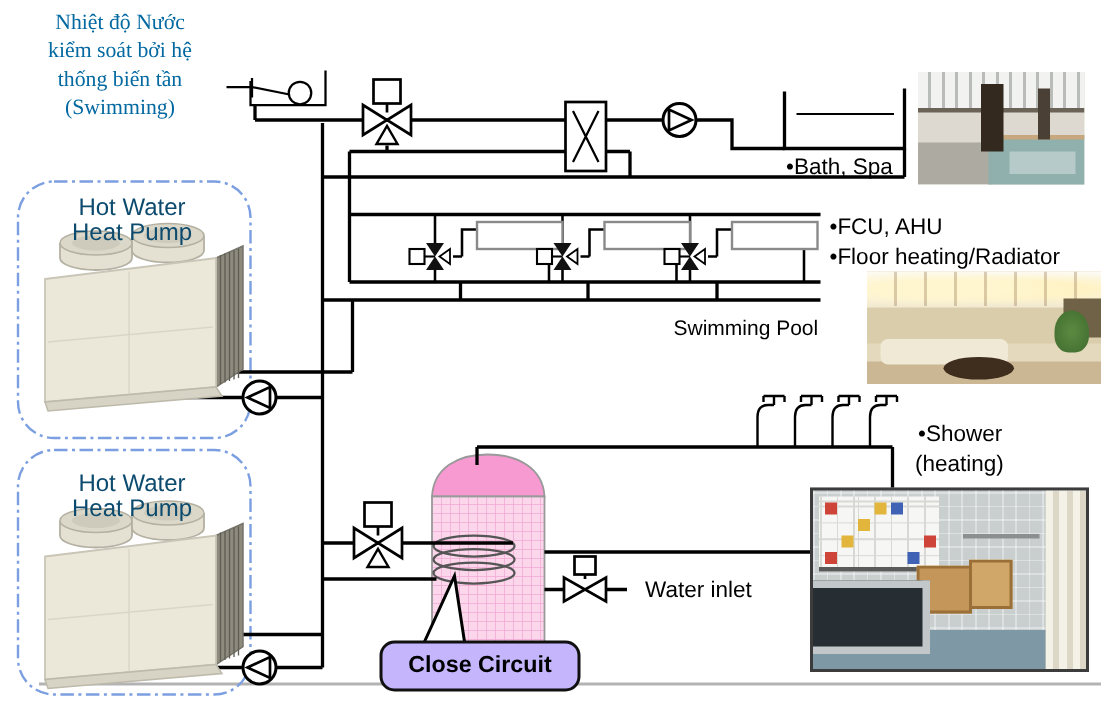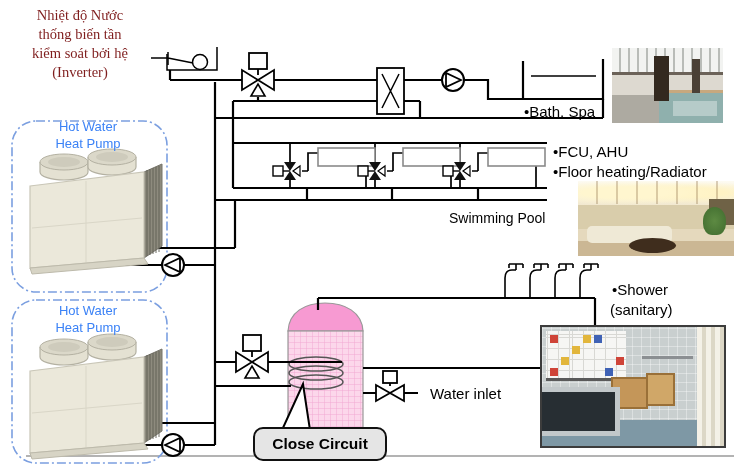--- a/index.html
+++ b/index.html
@@ -12,25 +12,25 @@
       radial-gradient(circle at 22% 30%, rgba(255,255,255,.55) 2px, transparent 3px),
       radial-gradient(circle at 70% 62%, rgba(150,196,213,.55) 3px, transparent 4px),
       radial-gradient(circle at 45% 80%, rgba(255,255,255,.45) 2px, transparent 3px);
     background-size:23px 17px,31px 23px,19px 13px;
     border:1px solid #8a9aa0;display:flex;align-items:center;justify-content:center;
     font-family:"Liberation Serif","DejaVu Serif",serif;font-weight:bold;font-size:19px;
     color:var(--banner-text,#00008b);white-space:nowrap;z-index:5;}
   
   .note{position:absolute;left:2px;top:6px;width:156px;text-align:center;
     font-family:"Liberation Serif","DejaVu Serif",serif;font-size:14.5px;line-height:19px;
-    color:#7f1d1d;z-index:5;}
+    color:#0369a1;z-index:5;}
   
   .lbl{position:absolute;color:#000;font-size:15px;white-space:nowrap;z-index:5;}
-  .hp-label{position:absolute;width:120px;text-align:center;font-size:13px;line-height:17px;color:#3b82f6;z-index:5;}
-  .callout{position:absolute;left:253px;top:427px;width:130px;height:30px;background:#e5e5e5;
+  .hp-label{position:absolute;width:120px;text-align:center;font-size:16px;line-height:17px;color:#0c4a6e;z-index:5;margin-top:12px;}
+  .callout{position:absolute;left:253px;top:427px;width:130px;height:30px;background:#c4b5fd;
     border:2.5px solid #111;border-radius:10px;text-align:center;line-height:30px;
     font-weight:bold;font-size:15.5px;z-index:6;}
   .footer-line{position:absolute;left:26px;top:455px;width:708px;height:2px;
     background:var(--footer-line,#b3b3b3);z-index:1;}
   
   svg.diagram{position:absolute;left:0;top:0;z-index:3;}
   .dash-box{stroke:var(--dashed-box,#7b9fe0);}
   .tank-dome{fill:var(--tank-dome,#f79ad2);}
   
   .photo{position:absolute;overflow:hidden;z-index:2;}
@@ -239,38 +239,38 @@
     </g>
     <use href="#valve3" x="252" y="362"></use>
     <use href="#valve2" x="390" y="393"></use>
 
     <polygon points="282,430 310,430 303,384" fill="#fff" stroke="#000" stroke-width="2"></polygon>
   </svg>
 
 
   <div class="note">
     <div>Nhiệt độ Nước</div>
+    <div>kiểm soát bởi hệ</div>
     <div>thống biến tần</div>
-    <div>kiểm soát bởi hệ</div>
-    <div>(Inverter)</div>
+    <div>(Swimming)</div>
   </div>
 
   <div class="hp-label" style="left:28px;top:118px;">
     <div>Hot Water</div>
     <div>Heat Pump</div>
   </div>
   <div class="hp-label" style="left:28px;top:302px;">
     <div>Hot Water</div>
     <div>Heat Pump</div>
   </div>
 
   <div class="lbl" style="left:512px;top:103px;margin-left:12px;">•Bath, Spa</div>
   <div class="lbl" style="left:553px;top:143px;text-align:right;">•FCU, AHU</div>
   <div class="lbl" style="left:553px;top:163px;">•Floor heating/Radiator</div>
   <div class="lbl" style="left:449px;top:210px;font-size:14px;">Swimming Pool</div>
   <div class="lbl" style="left:612px;top:281px;">•Shower</div>
-  <div class="lbl" style="left:610px;top:301px;">(sanitary)</div>
+  <div class="lbl" style="left:610px;top:301px;">(heating)</div>
   <div class="lbl" style="left:430px;top:385px;">Water inlet</div>
 
   <div class="callout">Close Circuit</div>
 
   <div class="footer-line"></div>
 </div>
 
 </body></html>

